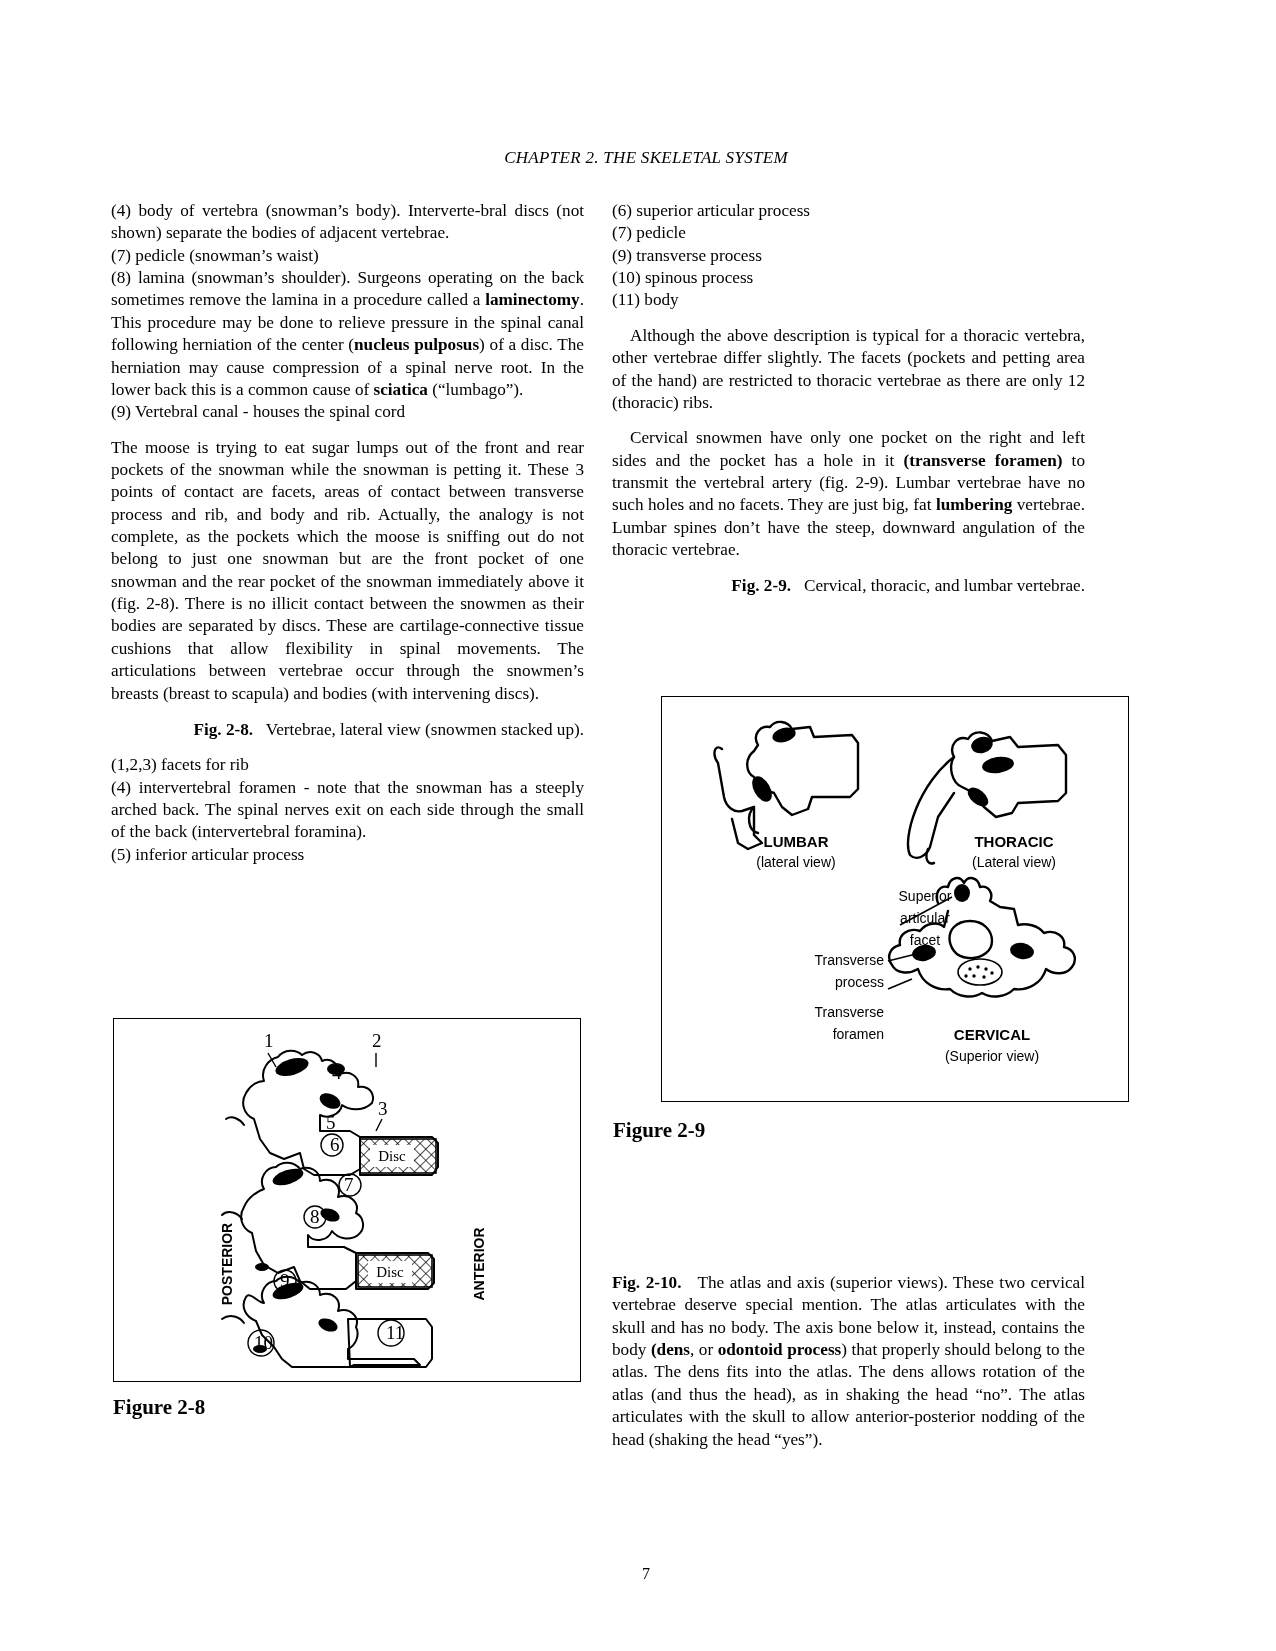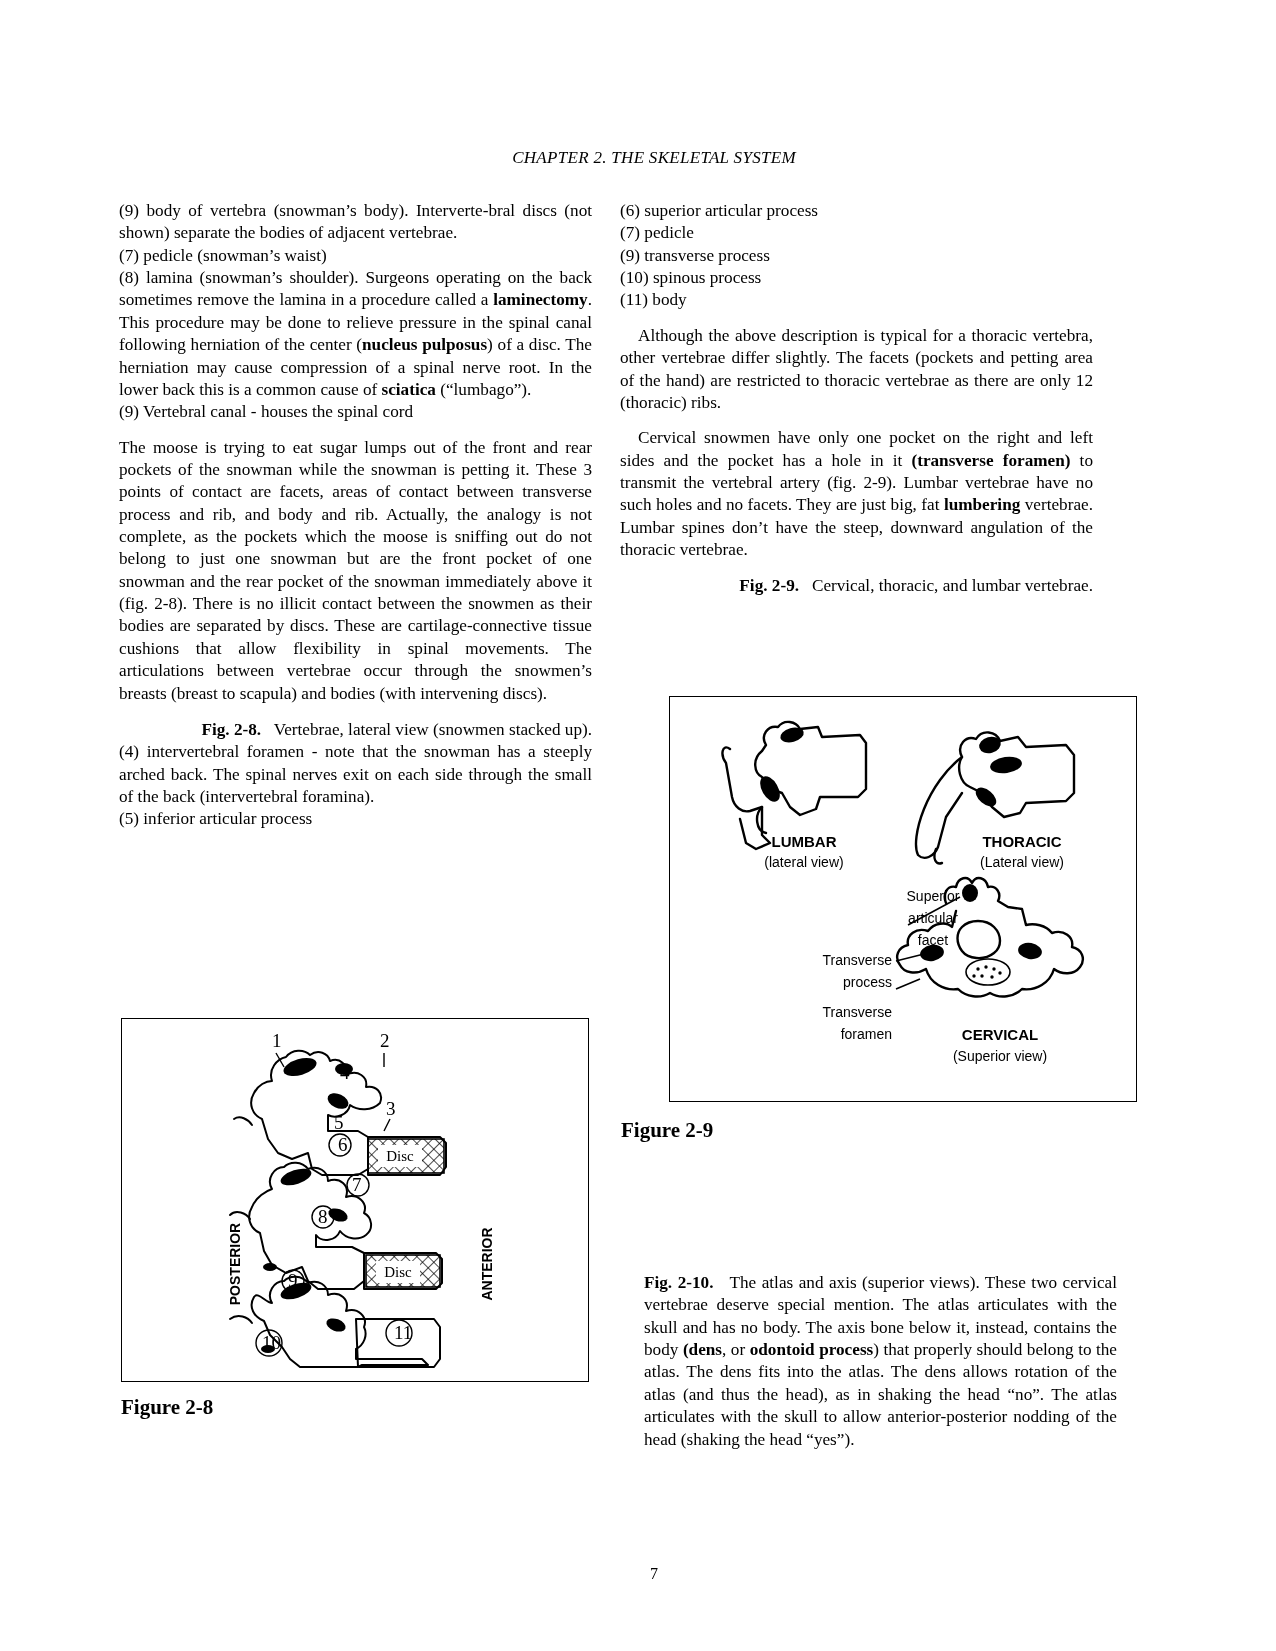--- a/index.html
+++ b/index.html
@@ -9,21 +9,21 @@
   }
   body {
     width: 1276px;
     height: 1651px;
     position: relative;
     font-family: "Liberation Serif", serif;
     color: #000000;
   }
   .page {
     position: absolute;
-    left: 16px; top: 0;
+    left: 8px; top: 0;
     width: 1195px;
     height: 1651px;
   }
   .running-head {
     position: absolute;
     top: 148px;
     left: 0;
     width: 1276px;
     text-align: center;
     font-style: italic;
@@ -101,29 +101,30 @@
 </style>
 </head>
 <body>
 
 <div class="page">
 
   <div class="running-head">CHAPTER 2.   THE SKELETAL SYSTEM</div>
 
   <div class="col col-left">
 
-    <p class="tight">(9) body of vertebra (snowman’s body). Interverte-bral discs (not shown) separate the bodies of adjacent vertebrae.</p>
+    <p class="tight">(4) body of vertebra (snowman’s body). Interverte-bral discs (not shown) separate the bodies of adjacent vertebrae.</p>
     <p class="tight">(7) pedicle (snowman’s waist)</p>
     <p class="tight"><span>(8) lamina (snowman’s shoulder). Surgeons operating on the back sometimes remove the lamina in a procedure called a </span><b>laminectomy</b><span>. This procedure may be done to relieve pressure in the spinal canal following herniation of the center (</span><b>nucleus pulposus</b><span>) of a disc. The herniation may cause compression of a spinal nerve root. In the lower back this is a common cause of </span><b>sciatica</b><span> (“lumbago”).</span></p>
     <p class="tight">(9) Vertebral canal - houses the spinal cord</p>
 
     <p class="gap">The moose is trying to eat sugar lumps out of the front and rear pockets of the snowman while the snowman is petting it. These 3 points of contact are facets, areas of contact between transverse process and rib, and body and rib. Actually, the analogy is not complete, as the pockets which the moose is sniffing out do not belong to just one snowman but are the front pocket of one snowman and the rear pocket of the snowman immediately above it (fig. 2-8). There is no illicit contact between the snowmen as their bodies are separated by discs. These are cartilage-connective tissue cushions that allow flexibility in spinal movements. The articulations between vertebrae occur through the snowmen’s breasts (breast to scapula) and bodies (with intervening discs).</p>
 
     <p class="fig-caption"><span class="lbl">Fig. 2-8.</span>&nbsp;&nbsp; <span>Vertebrae, lateral view (snowmen stacked up).</span></p>
 
+    <p class="gap tight">(1,2,3) facets for rib</p>
     <p class="tight">(4) intervertebral foramen - note that the snowman has a steeply arched back. The spinal nerves exit on each side through the small of the back (intervertebral foramina).</p>
     <p class="tight">(5) inferior articular process</p>
   </div>
 
   <div class="figbox" id="fig28-box">
     <svg class="fig-svg" width="463" height="359" viewBox="0 0 463 359">
       <g fill="none" stroke="#000" stroke-width="2" stroke-linejoin="round" stroke-linecap="round">
 
         <path d="M150 62 C146 50 155 40 164 38 C170 30 182 30 188 36 C196 30 206 34 208 42 C218 38 226 46 224 56 C236 50 246 58 244 68 C254 66 262 74 258 84 C250 92 236 92 228 86 C226 96 214 100 206 96 L206 112 L236 112 L246 118 L246 150 L236 156 L200 156 L190 150 L186 134 L170 140 L156 134 L146 120 L140 100 C130 96 126 84 132 74 C136 66 144 62 150 62 Z"></path>
 
@@ -276,18 +277,18 @@
         <text x="222" y="268" text-anchor="end" font-size="14">Transverse</text>
         <text x="222" y="290" text-anchor="end" font-size="14">process</text>
 
         <text x="222" y="320" text-anchor="end" font-size="14">Transverse</text>
         <text x="222" y="342" text-anchor="end" font-size="14">foramen</text>
       </g>
     </svg>
   </div>
   <div class="fig-label" id="fig29-label">Figure 2-9</div>
 
-  <div class="col" style="top:1272px; left:604px;margin-left:24px;">
+  <div class="col" style="top:1272px; left:604px;">
     <p><b>Fig. 2-10.</b>&nbsp;&nbsp; <span>The atlas and axis (superior views). These two cervical vertebrae deserve special mention. The atlas articulates with the skull and has no body. The axis bone below it, instead, contains the body </span><b>(dens</b><span>, or </span><b>odontoid process</b><span>) that properly should belong to the atlas. The dens fits into the atlas. The dens allows rotation of the atlas (and thus the head), as in shaking the head “no”. The atlas articulates with the skull to allow anterior-posterior nodding of the head (shaking the head “yes”).</span></p>
   </div>
 
   <div class="page-number">7</div>
 </div>
 
 </body></html>

